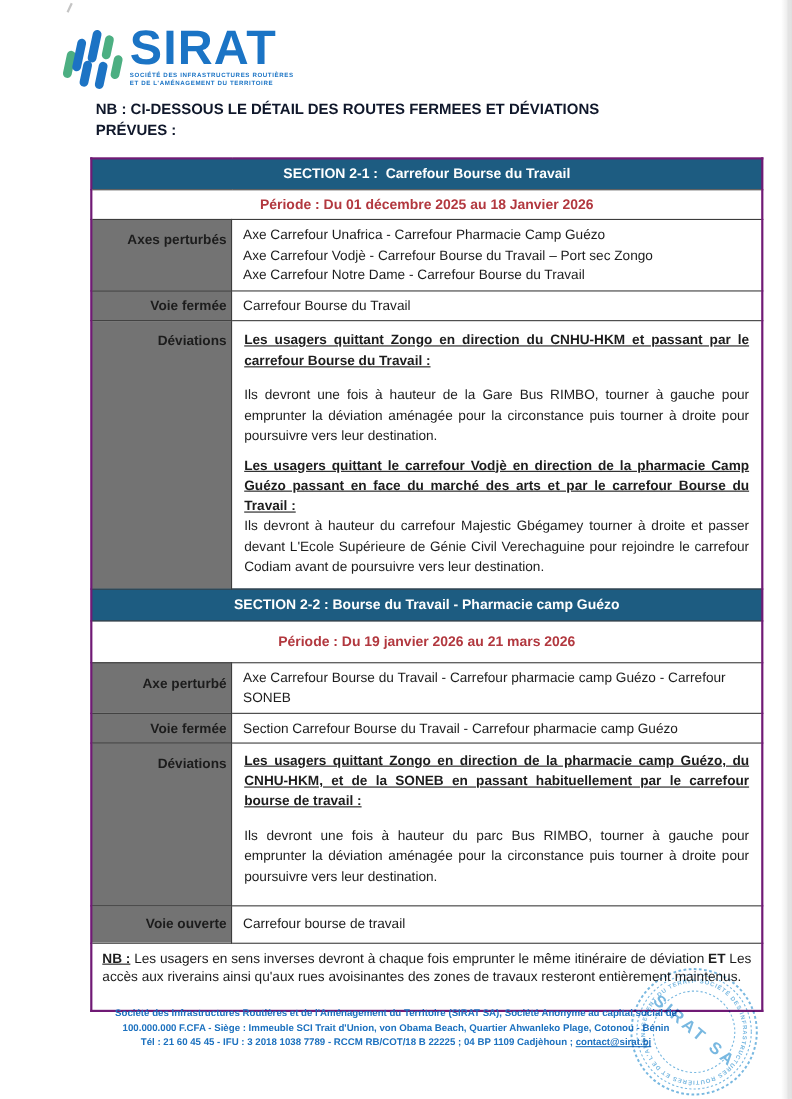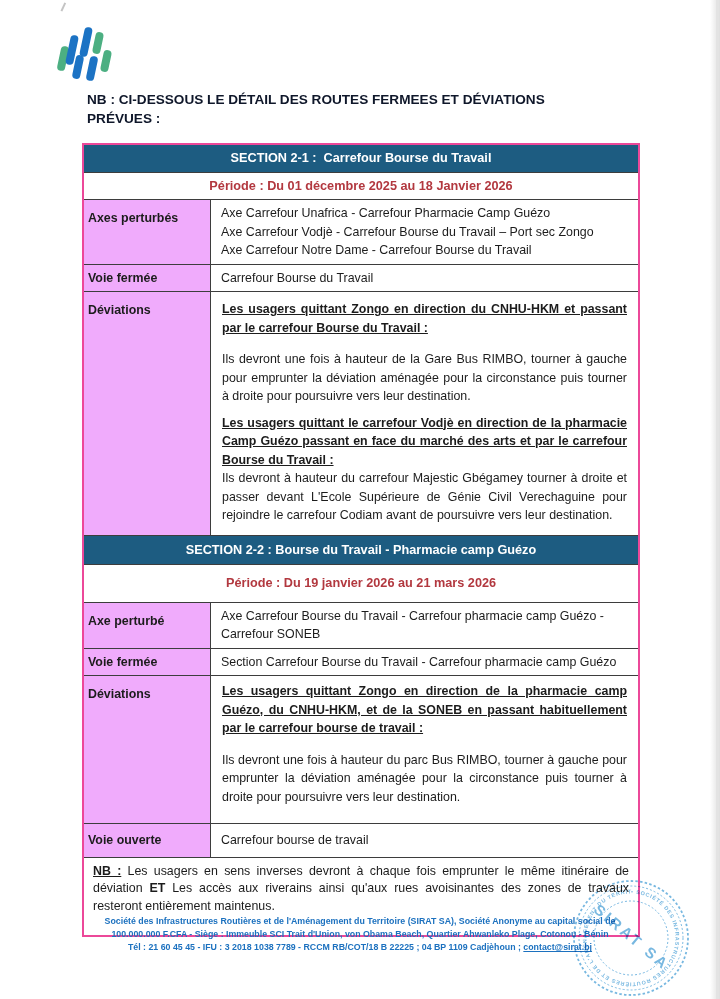--- a/index.html
+++ b/index.html
@@ -27,25 +27,25 @@
   .bar7{left:44px;top:26px;height:22px;}
   .logo-text{margin-left:4px;}
   .logo-word{font-size:44px;line-height:40px;font-weight:bold;color:#1b74c5;letter-spacing:1px;}
   .logo-sub{font-size:5.6px;font-weight:bold;color:#1b74c5;letter-spacing:.55px;line-height:7px;margin-top:2px;}
 
   
   .heading{position:absolute;left:87px;top:90px;width:505px;
     font-size:13.6px;font-weight:bold;line-height:19px;color:#0f172a;}
 
   
-  table.doc{position:absolute;left:82px;top:143px;width:558px;border-collapse:collapse;
-    font-size:12.4px;line-height:18.5px;color:#1c1c1c;border:2px solid #ec4899;}
+  table.doc{position:absolute;left:82px;top:143px;width:612px;border-collapse:collapse;
+    font-size:12.4px;line-height:18.5px;color:#1c1c1c;border:2px solid #701a75;}
   table.doc th,table.doc td{border:1px solid #3d3d3d;}
-  th.lbl{width:118px;font-weight:bold;text-align:left;vertical-align:middle;
-    padding:4px 4px;background:#f0abfc;font-size:12.4px;margin-left:13px;}
+  th.lbl{width:118px;font-weight:bold;text-align:right;vertical-align:middle;
+    padding:4px 4px;background:#737373;font-size:12.4px;margin-left:13px;}
   th.lbl.top{vertical-align:top;padding-top:9px;}
   td.val{padding:4px 10px;vertical-align:top;background:#fff;margin-top:24px;}
   td.bar{background:#1d5c81;color:#ffffff;font-weight:bold;text-align:center;
     padding:4px 6px;font-size:12.7px;white-space:pre-wrap;}
   td.bar.b2{padding:5px 6px;}
   td.periode{color:#b2383f;font-weight:bold;text-align:center;padding:4px 16px;font-size:12.7px;background:#fff;}
   td.periode.p2{padding:9px 6px;}
   td.dev{padding:8px 11px 10px 11px;vertical-align:top;background:#fff;}
   td.dev2{padding:6px 11px 17px 11px;}
   .devtitle{font-weight:bold;text-decoration:underline;text-align:justify;}
@@ -75,20 +75,27 @@
 
 <div class="logo">
   <div class="logo-mark">
     <span class="lg bar1"></span>
       <span class="lb bar2"></span>
       <span class="lb bar3"></span>
     <span class="lb bar4"></span>
       <span class="lb bar5"></span>
       <span class="lg bar6"></span>
     <span class="lg bar7"></span>
+  </div>
+  <div class="logo-text">
+    <div class="logo-word">SIRAT</div>
+    <div class="logo-sub">
+      <div>SOCIÉTÉ DES INFRASTRUCTURES ROUTIÈRES</div>
+      <div>ET DE L'AMÉNAGEMENT DU TERRITOIRE</div>
+    </div>
   </div>
 </div>
 
 <div class="heading">NB : CI-DESSOUS LE DÉTAIL DES ROUTES FERMEES ET DÉVIATIONS PRÉVUES :</div>
 
 <table class="doc">
   <tbody>
     <tr>
       <td class="bar" colspan="2">SECTION 2-1 :  Carrefour Bourse du Travail</td>
     </tr>

